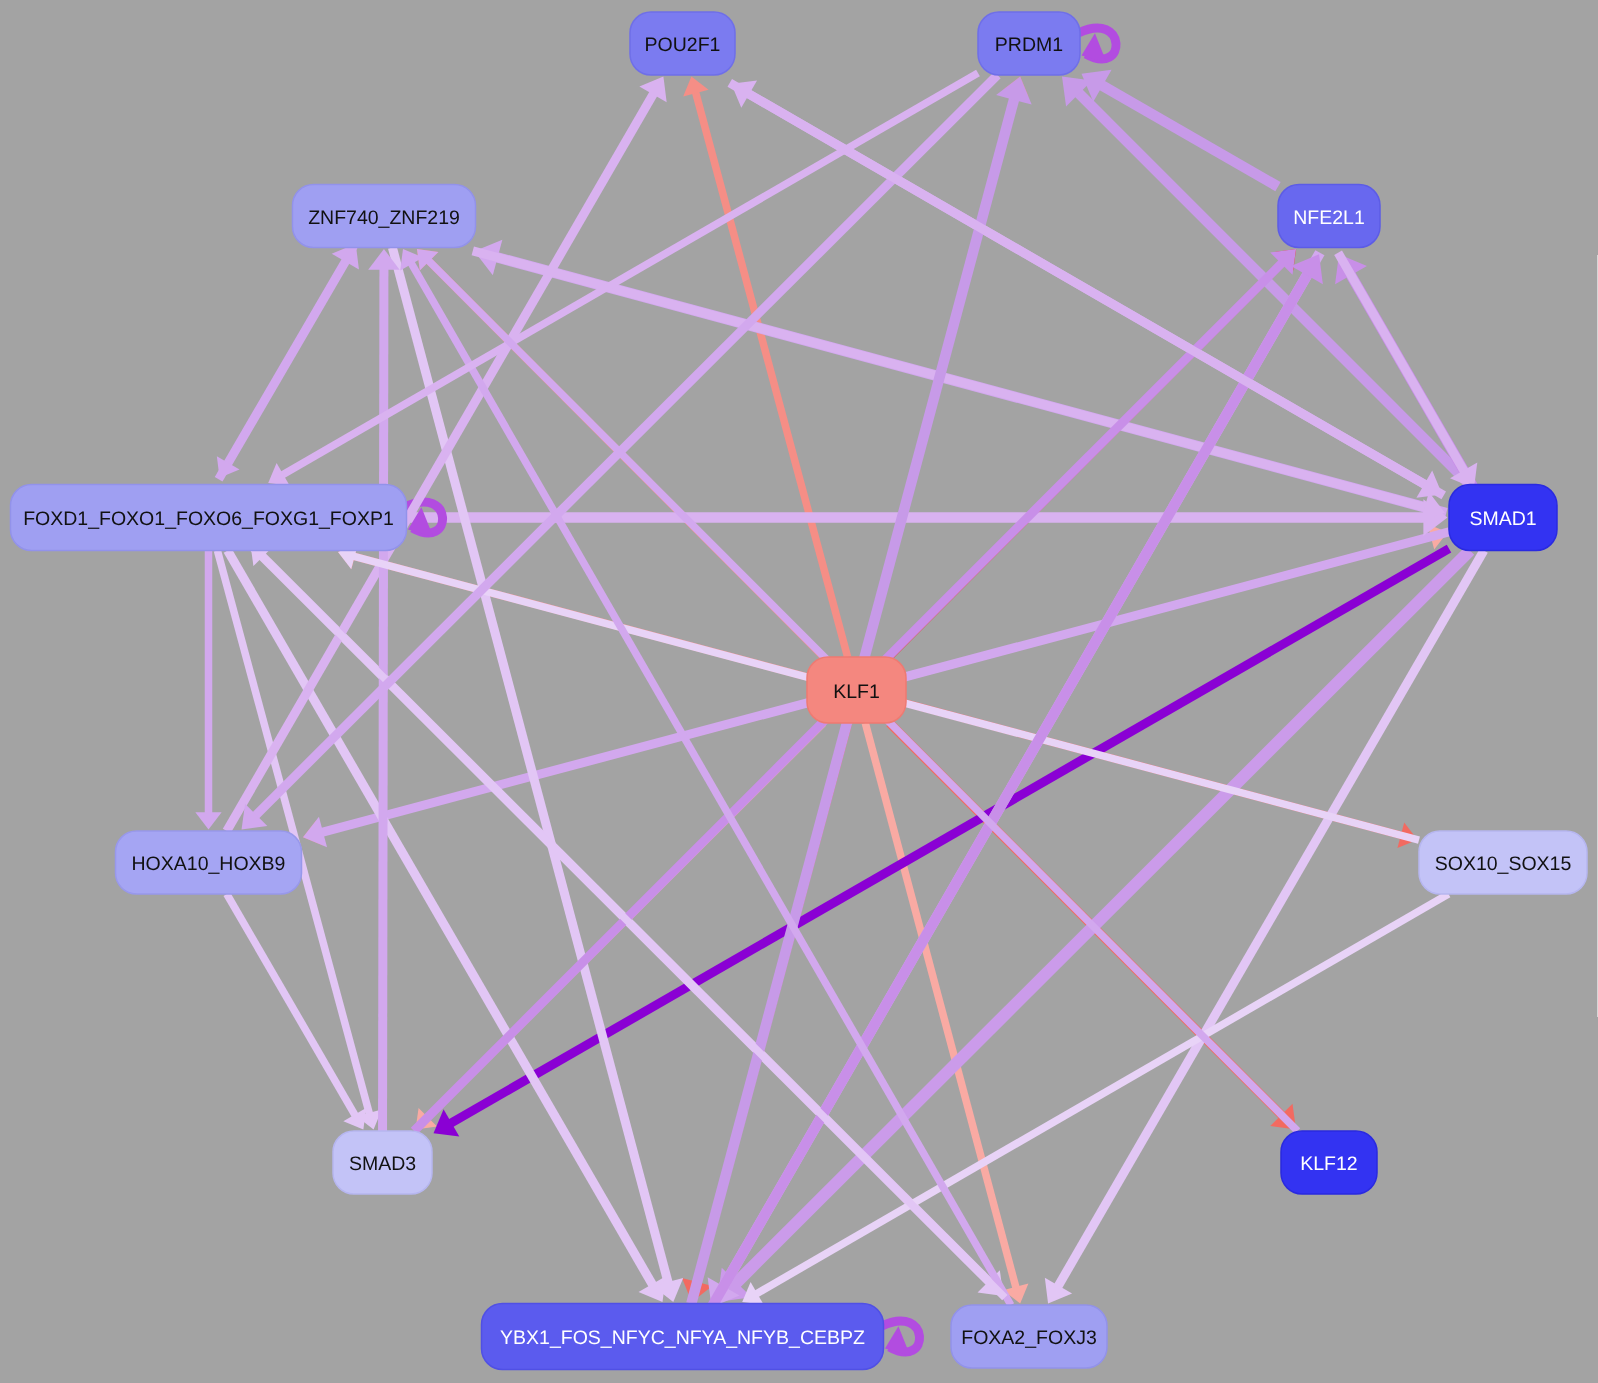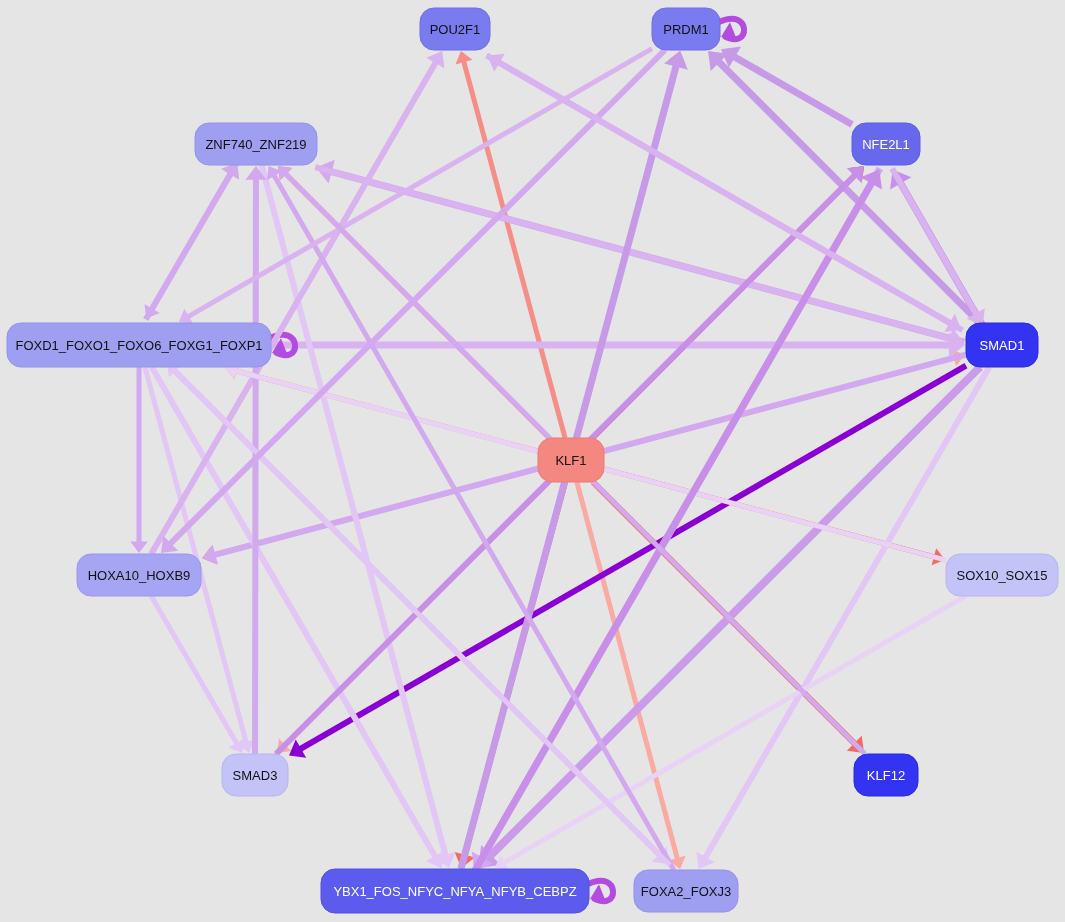--- a/index.html
+++ b/index.html
@@ -11,21 +11,21 @@
   body {
     width: 1065px;
     height: 922px;
     font-family: "Liberation Sans", sans-serif;
     overflow: hidden;
   }
   #graph-wrap {
     position: relative;
     width: 1065px;
     height: 922px;
-    background: #e5e5e5;
+    background: #a3a3a3;
   }
   svg#network {
     display: block;
     width: 1065px;
     height: 922px;
   }
   .node-label {
     font-family: "Liberation Sans", sans-serif;
     font-size: 13px;
     text-anchor: middle;

